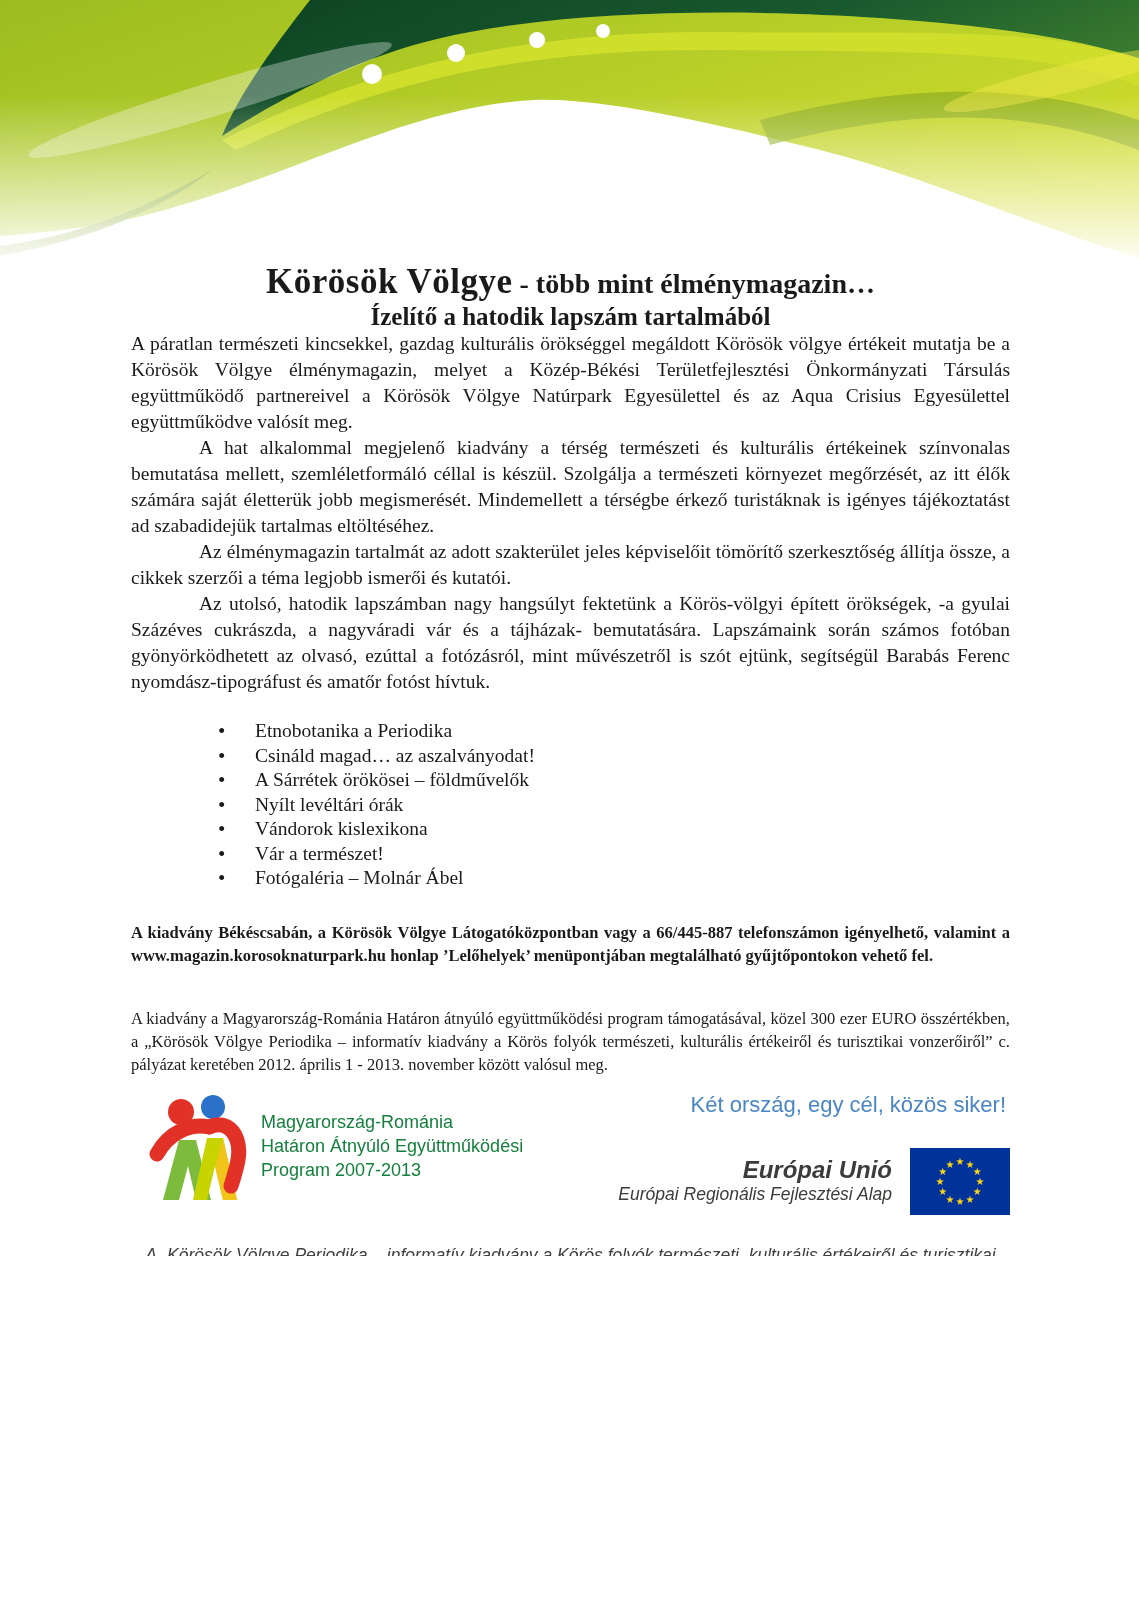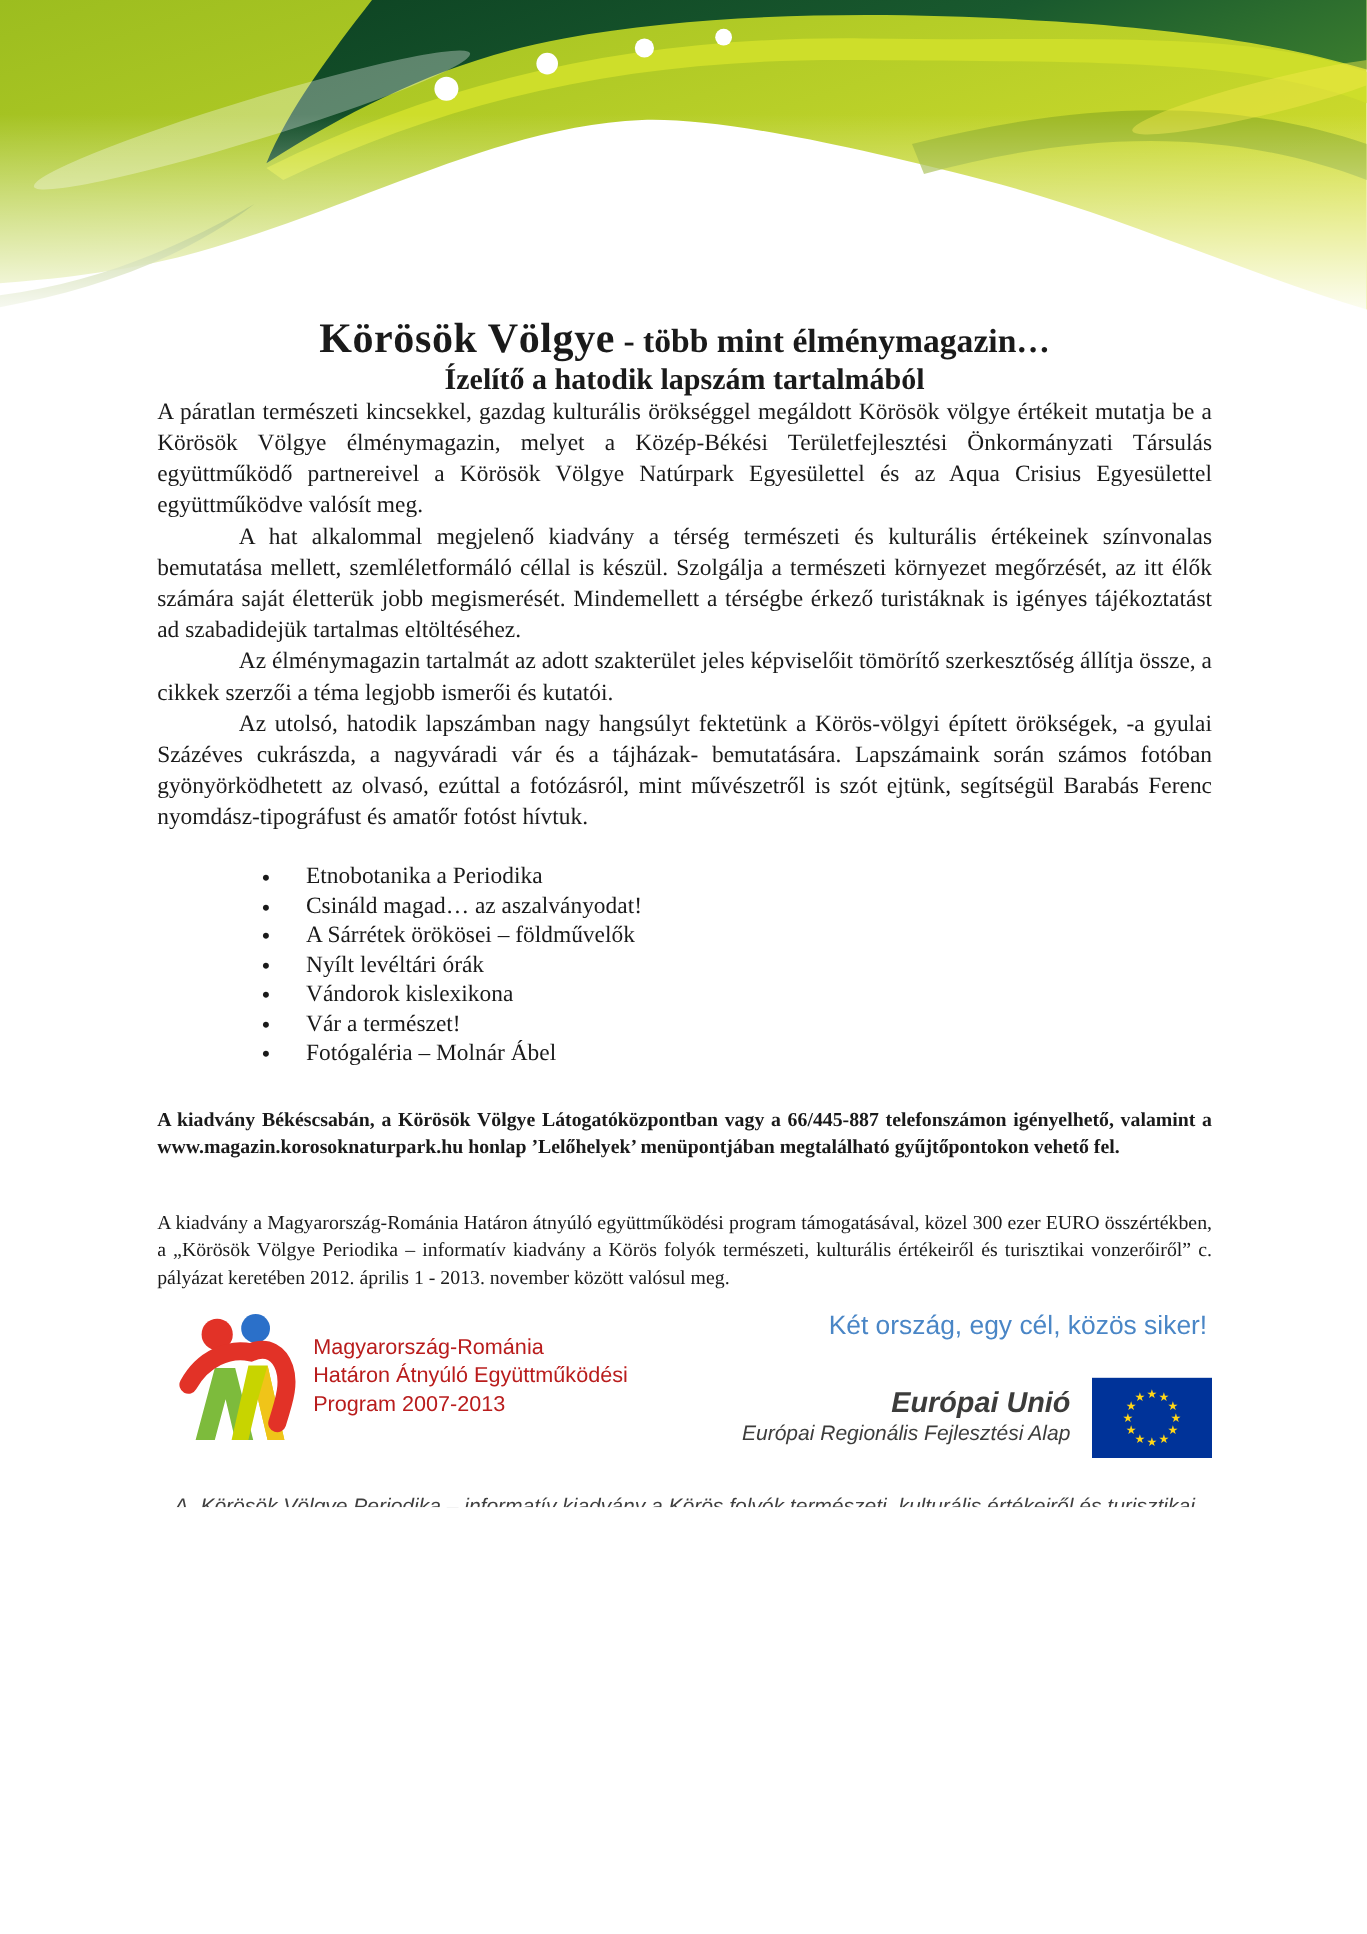--- a/index.html
+++ b/index.html
@@ -88,21 +88,21 @@
   .huro-block {
     display: flex;
     align-items: center;
     gap: 14px;
     margin-left: 18px;
   }
   .huro-text {
     font-family: "Liberation Sans", sans-serif;
     font-size: 18px;
     line-height: 24px;
-    color: #b91c1c;
+    color: #15803d;
   }
   .eu-col {
     display: flex;
     flex-direction: column;
     align-items: flex-end;
     padding-top: 2px;
   }
   .slogan {
     font-family: "Liberation Sans", sans-serif;
     font-size: 22px;

